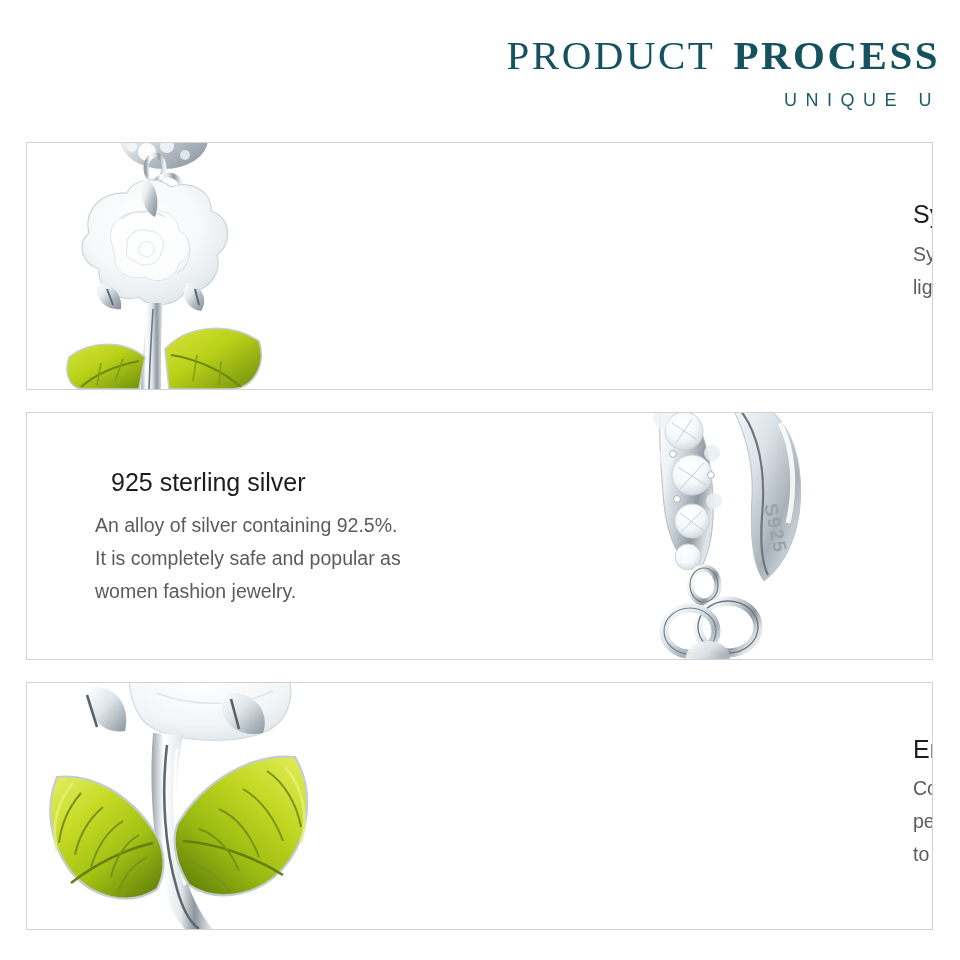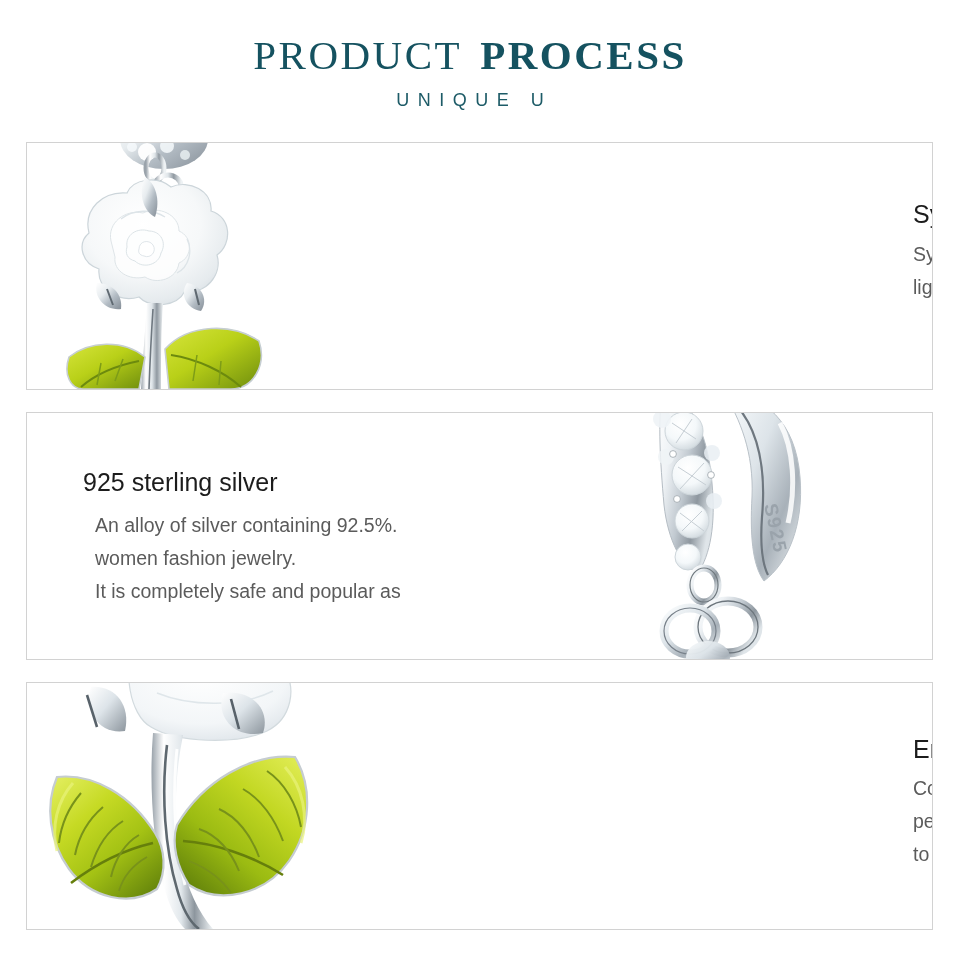--- a/index.html
+++ b/index.html
@@ -10,21 +10,21 @@
     background: #ffffff;
     font-family: "Liberation Sans", sans-serif;
     overflow: hidden;
     position: relative;
   }
 
   
   .header {
     width: 940px;
     padding-top: 34px;
-    text-align: center;
+    text-align: right;
   }
   .header-title {
     font-family: "Liberation Serif", serif;
     font-size: 41px;
     color: #155260;
     letter-spacing: 2.5px;
     line-height: 1.05;
     white-space: nowrap;
   }
   .header-title .word-light { font-weight: 400; }
@@ -70,21 +70,21 @@
     font-weight: 400;
     color: #5b5b5b;
     line-height: 33px;
     white-space: nowrap;
   }
 
   
   .p1 .panel-heading { left: 456px; top: 57px; }
   .p1 .panel-body    { left: 456px; top: 95px; }
 
-  .p2 .panel-heading { left: 56px;  top: 55px; }
+  .p2 .panel-heading { left: 84px;  top: 55px; }
   .p2 .panel-body    { left: 68px;  top: 96px; }
 
   .p3 .panel-heading { left: 456px; top: 52px; }
   .p3 .panel-body    { left: 456px; top: 89px; }
 
   
   .art { position: absolute; inset: 0; }
   .art svg { display: block; }
 
   
@@ -195,22 +195,22 @@
       </div>
     </div>
   </div>
 
   <div class="panel p2">
 
     <div class="panel-text">
       <div class="panel-heading">925 sterling silver</div>
       <div class="panel-body">
         <div>An alloy of silver containing 92.5%.</div>
+        <div>It is completely safe and popular as</div>
         <div>women fashion jewelry.</div>
-        <div>It is completely safe and popular as</div>
       </div>
     </div>
 
     <div class="panel-media" style="width:420px;">
       <div class="art">
         <svg width="420" height="246" viewBox="0 0 420 246">
           <defs>
             <linearGradient id="sil2" x1="0" y1="0" x2="1" y2="0.6">
               <stop offset="0%" stop-color="#ffffff"></stop>
               <stop offset="28%" stop-color="#eef2f5"></stop>

